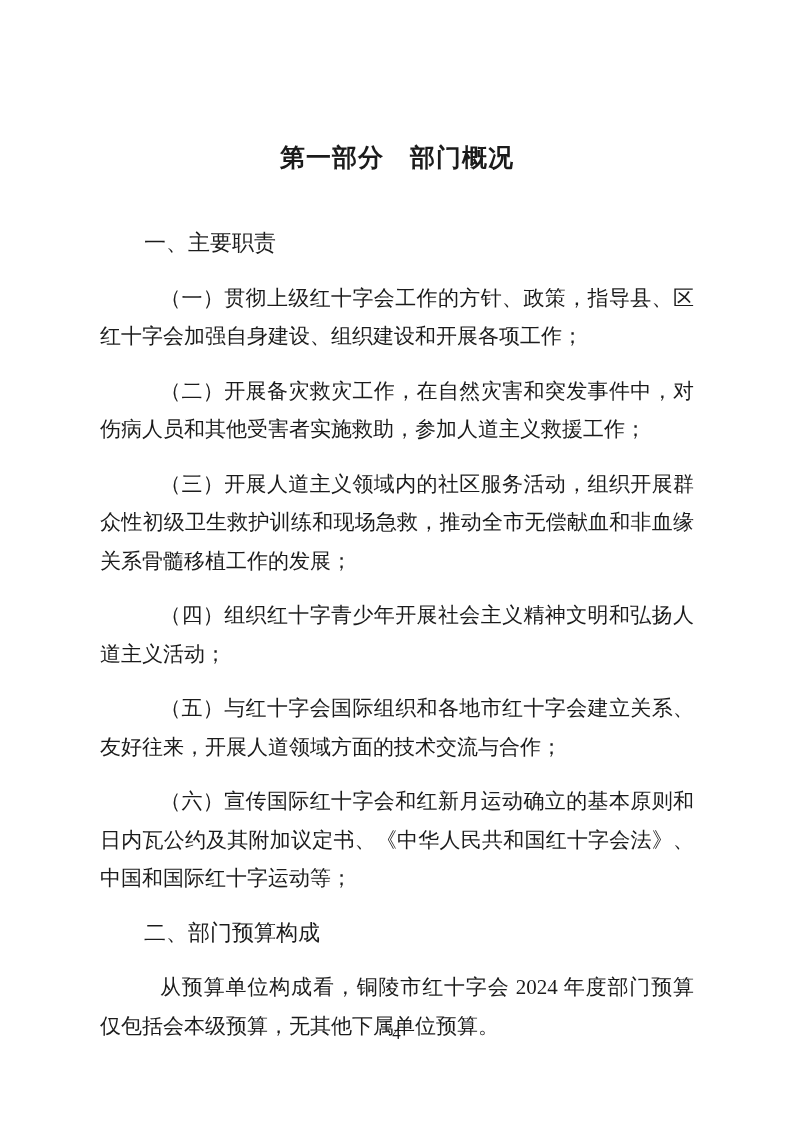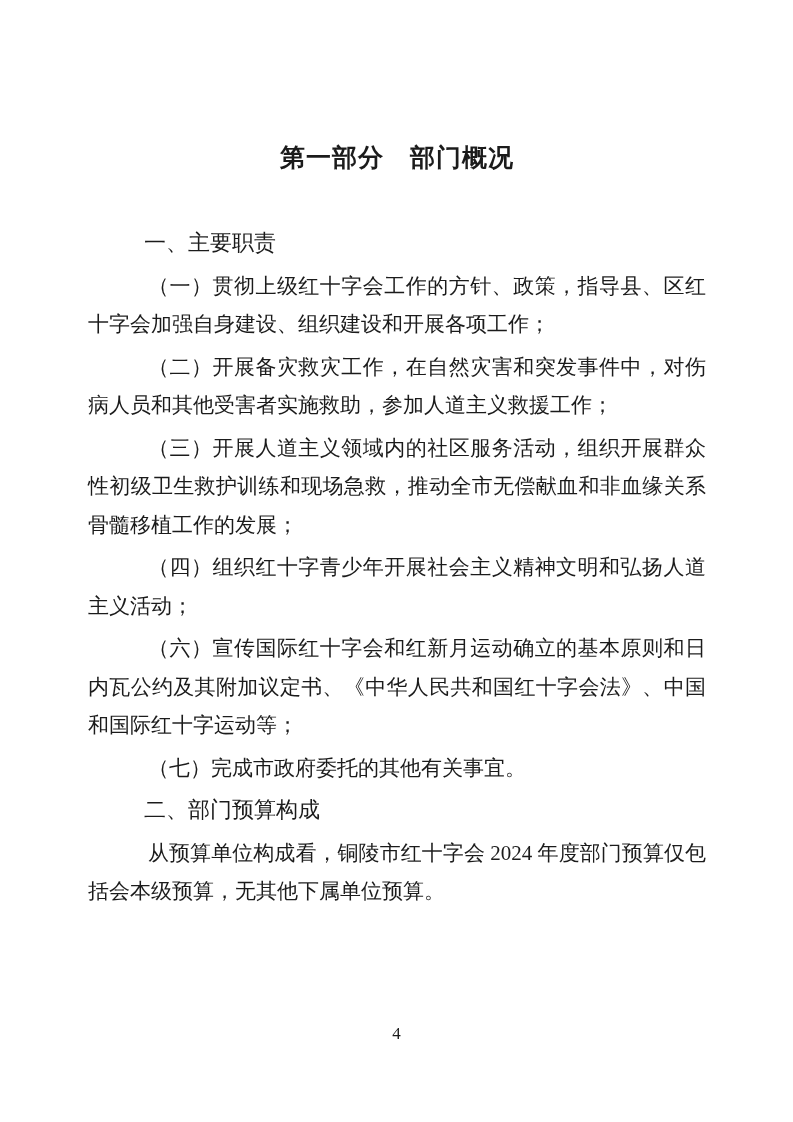--- a/index.html
+++ b/index.html
@@ -32,21 +32,21 @@
   }
   .section-heading {
     margin: 0;
     font-family: "Liberation Sans", "DejaVu Sans", sans-serif;
     font-weight: normal;
     font-size: 22px;
     line-height: 38.5px;
     text-indent: 60px;
   }
   .para {
-    margin: 4px;
+    margin: 16px;
     font-family: "Liberation Serif", "DejaVu Serif", serif;
     font-size: 21px;
     line-height: 38.5px;
     text-indent: 60px;
     text-align: justify;
   }
   .page-number {
     position: absolute;
     left: 0;
     right: 0;
@@ -64,22 +64,22 @@
   <div class="content">
 
     <h1 class="doc-title">第一部分　部门概况</h1>
 
     <section>
       <h2 class="section-heading">一、主要职责</h2>
       <p class="para">（一）贯彻上级红十字会工作的方针、政策，指导县、区红十字会加强自身建设、组织建设和开展各项工作；</p>
       <p class="para">（二）开展备灾救灾工作，在自然灾害和突发事件中，对伤病人员和其他受害者实施救助，参加人道主义救援工作；</p>
       <p class="para">（三）开展人道主义领域内的社区服务活动，组织开展群众性初级卫生救护训练和现场急救，推动全市无偿献血和非血缘关系骨髓移植工作的发展；</p>
       <p class="para">（四）组织红十字青少年开展社会主义精神文明和弘扬人道主义活动；</p>
+      <p class="para">（五）与红十字会国际组织和各地市红十字会建立关系、友好往来，开展人道领域方面的技术交流与合作；</p>
       <p class="para">（六）宣传国际红十字会和红新月运动确立的基本原则和日内瓦公约及其附加议定书、《中华人民共和国红十字会法》、中国和国际红十字运动等；</p>
-      <p class="para">（七）完成市政府委托的其他有关事宜。</p>
     </section>
 
     <section>
       <h2 class="section-heading">二、部门预算构成</h2>
       <p class="para">从预算单位构成看，铜陵市红十字会 2024 年度部门预算仅包括会本级预算，无其他下属单位预算。</p>
     </section>
 
     <section>
     </section>
 

